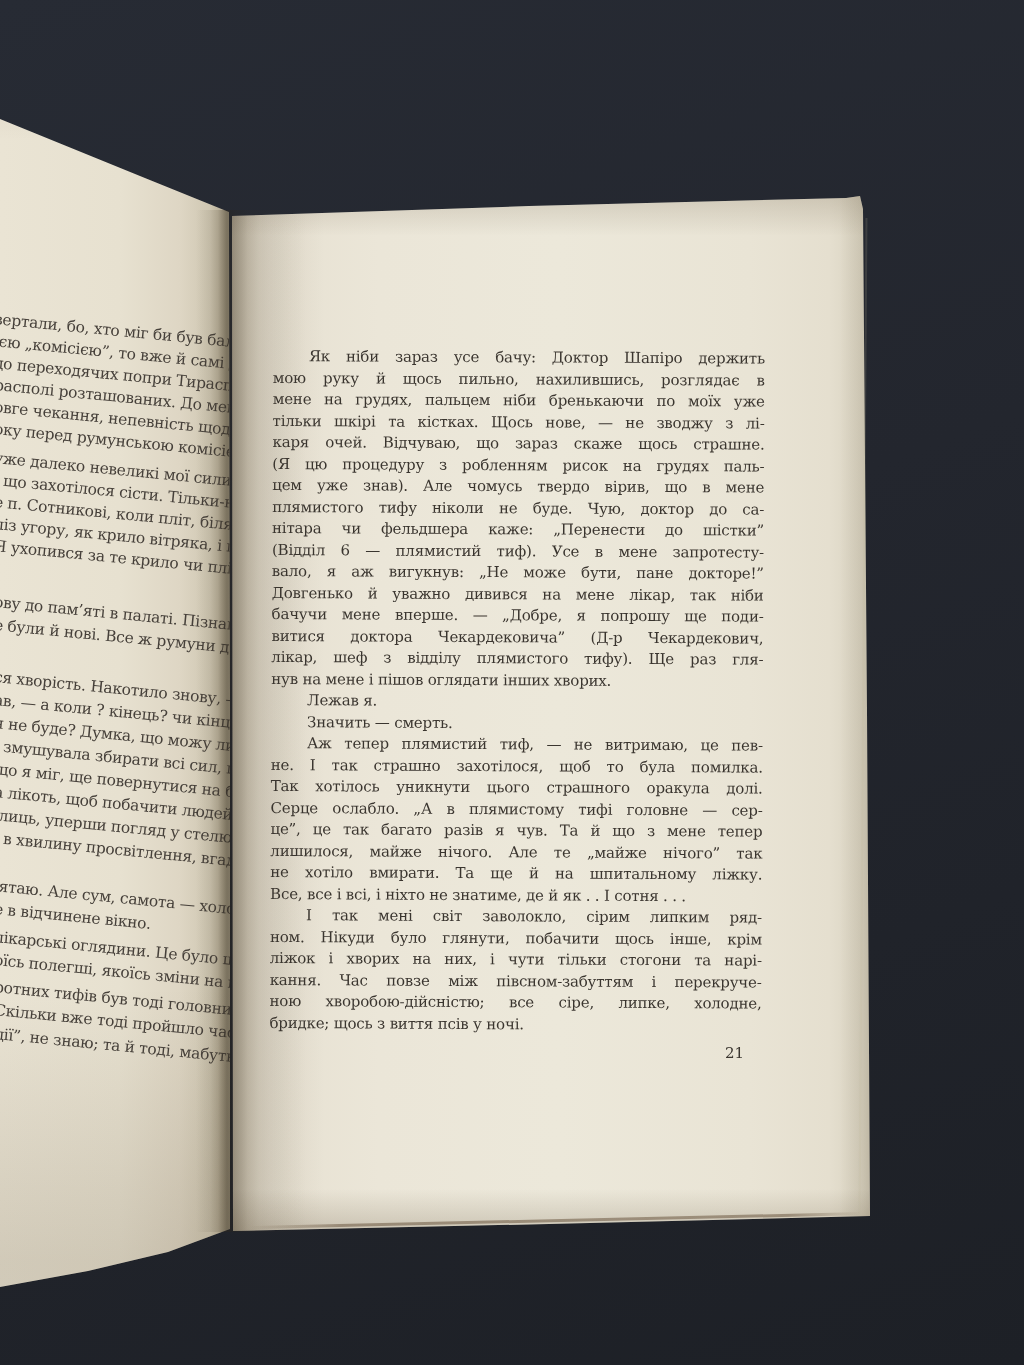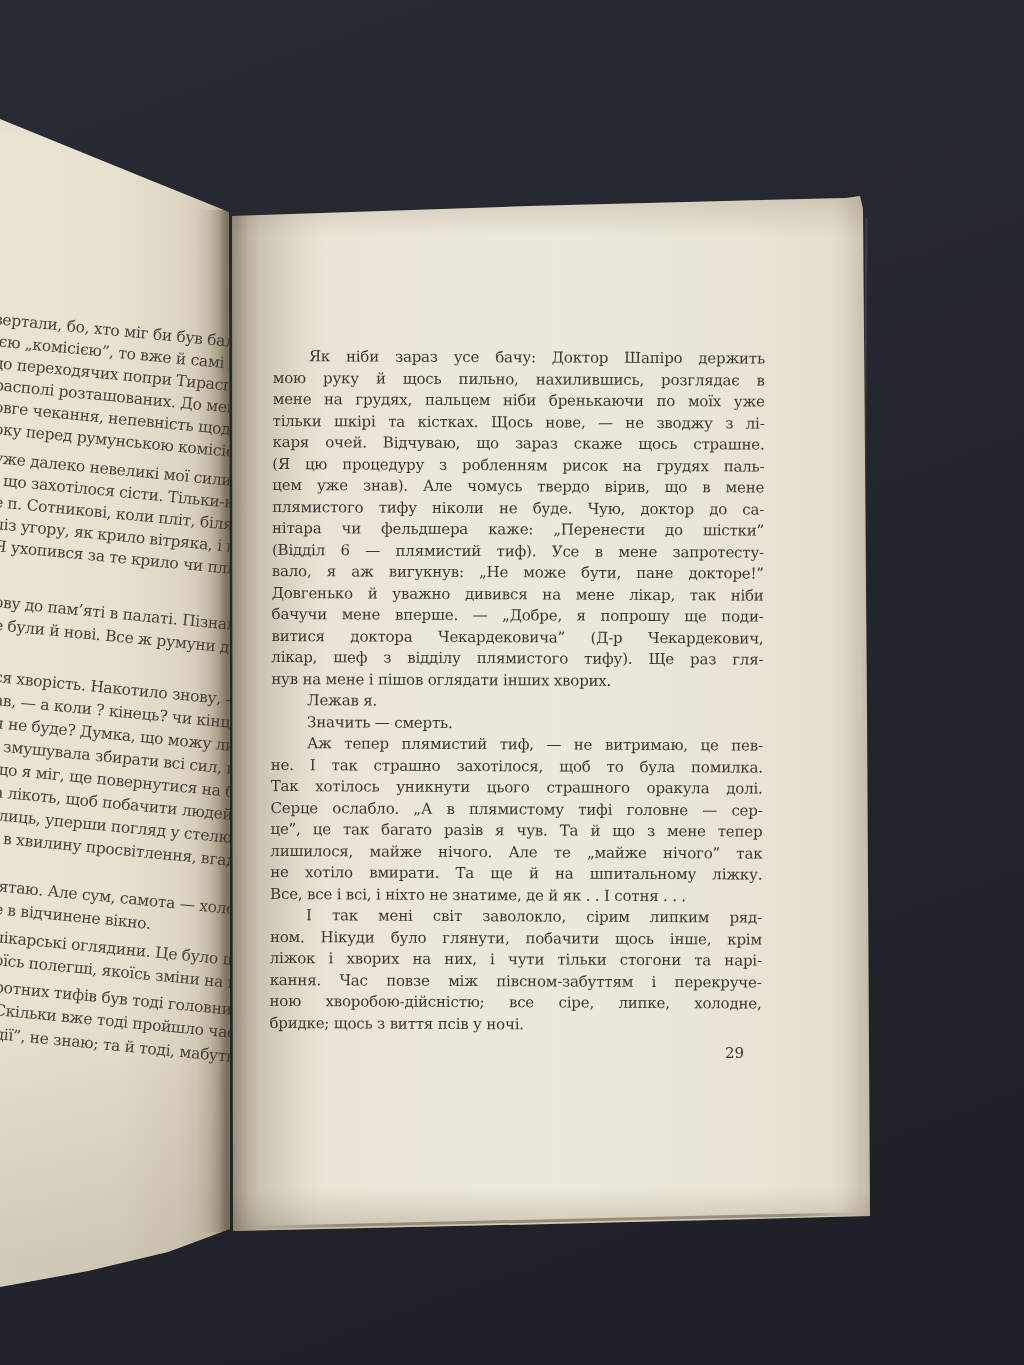--- a/index.html
+++ b/index.html
@@ -138,20 +138,20 @@
         </div>
         <div>
           <div class="rline indent">І так мені світ заволокло, сірим липким ряд-</div>
           <div class="rline">ном.  Нікуди було глянути, побачити щось інше, крім</div>
           <div class="rline">ліжок і хворих на них, і чути тільки стогони та нарі-</div>
           <div class="rline">кання.  Час повзе між півсном-забуттям і перекруче-</div>
           <div class="rline">ною хворобою-дійсністю; все сіре, липке, холодне,</div>
           <div class="rline last">бридке; щось з виття псів у ночі.</div>
         </div>
       </div>
-    <div class="page-number">29</div>
+    <div class="page-number">21</div>
   </div>
 
   <div class="gutter-shadow"></div>
   <div class="fore-edge-line"></div>
   <div class="bottom-edge-line"></div>
 
 </div>
 
 </body></html>

